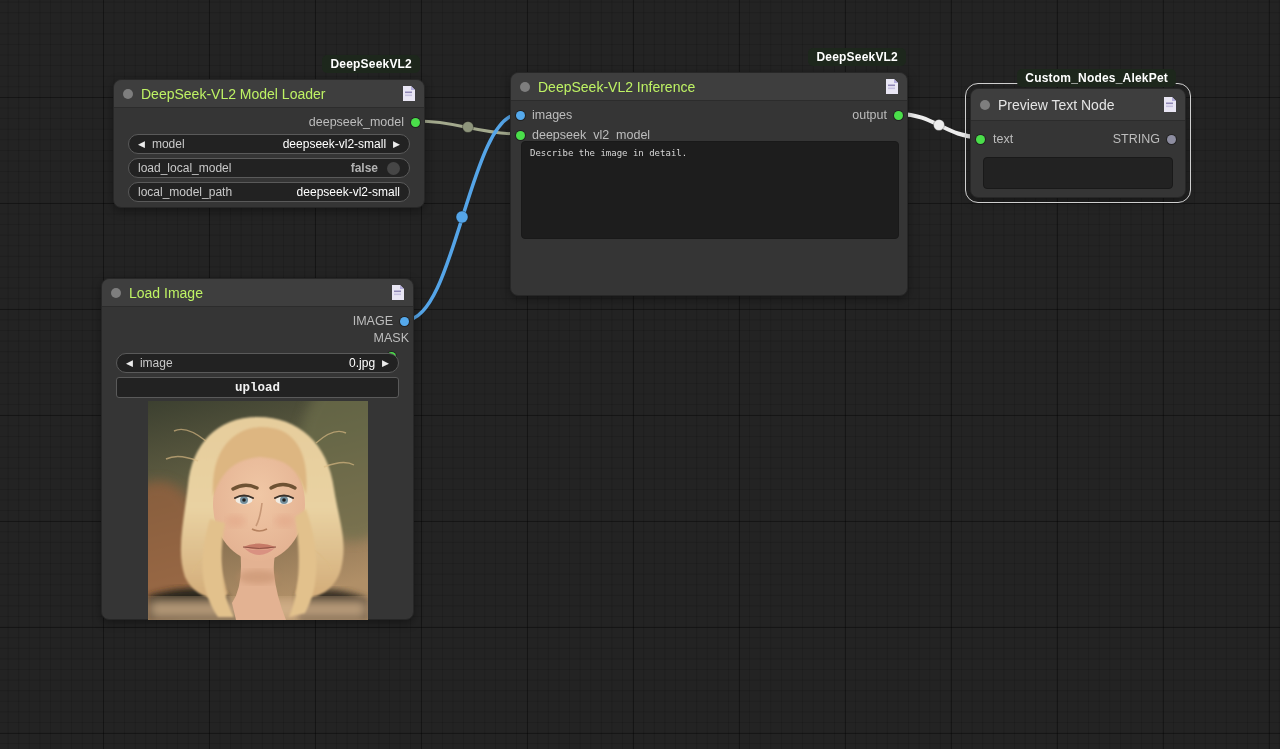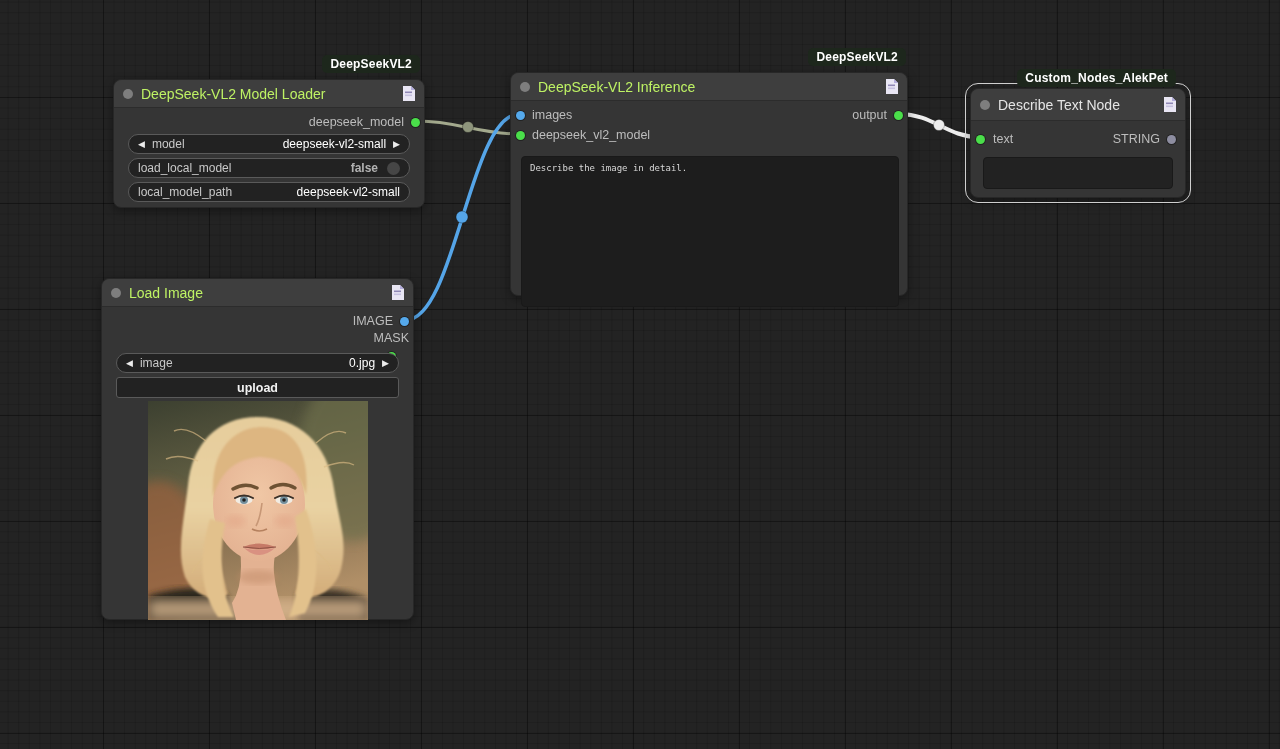--- a/index.html
+++ b/index.html
@@ -62,21 +62,21 @@
   .widget .arrow { color:#ececec; font-size:9px; line-height:1; }
   .widget .wlabel { flex:1; overflow:hidden; }
   .widget .wvalue { color:#fff; font-weight:400; }
   .widget .wvalue.muted { color:#b2b2b2; font-weight:700; }
   .widget .knob { width:13px; height:13px; border-radius:50%; background:#464646; flex:none; margin-left:2px; }
 
   .btn {
     position:absolute; left:14px; right:14px; height:21px;
     background:#222; border:1px solid #5a5a5a; border-radius:3px;
     color:#f2f2f2; font-weight:700; font-size:12.5px;
-    display:flex; align-items:center; justify-content:center;
+    display:flex; align-items:center; justify-content:center;font-family:Liberation Mono, monospace;
   }
 
   .ta { position:absolute; background:var(--textarea-bg,#1d1d1d); border:1px solid #191919; border-radius:4px; }
   .ta.prompt { font-family:"DejaVu Sans Mono", monospace; font-size:9px; color:#d8d8d8; padding:6px 8px; line-height:1.3; }
   .ta.preview-ta { background:#222; }
 
   .type-badge {
     position:absolute; z-index:3;
     background:var(--badge-bg,#1d271c); color:var(--badge-text,#fff);
     font-size:12px; font-weight:700; padding:2px 8px; border-radius:5px;
@@ -155,27 +155,27 @@
       <span>images</span>
     </div>
     <div class="port in" style="top:52px;">
       <span class="pdot green"></span>
       <span>deepseek_vl2_model</span>
     </div>
     <div class="port out" style="top:32px;">
       <span>output</span>
       <span class="pdot green"></span>
     </div>
-    <div class="ta prompt" style="left:10px; top:83px; width:378px; height:151px;">Describe the image in detail.</div>
+    <div class="ta prompt" style="left:10px; top:68px; width:378px; height:98px;">Describe the image in detail.</div>
   </div>
 
   <div class="node selected" style="left:970px; top:88px; width:216px; height:110px;">
     <div class="node-header" style="height:32px;">
       <span class="status-dot"></span>
-      <span class="node-title">Describe Text Node</span>
+      <span class="node-title">Preview Text Node</span>
       <span class="doc-icon">
         <svg width="13" height="15" viewBox="0 0 13 15">
             <path d="M1 0 h8 l4 4 v11 h-12 z" fill="#e9e6f4"></path>
             <path d="M9 0 l4 4 h-4 z" fill="#b4addc"></path>
             <rect x="3" y="5.5" width="7" height="1.6" fill="#8f87b5"></rect>
             <rect x="3" y="8.5" width="7" height="1.6" fill="#c6c0e0"></rect>
           </svg>
       </span>
     </div>
     <div class="port in" style="top:40px;gap:8px;">

